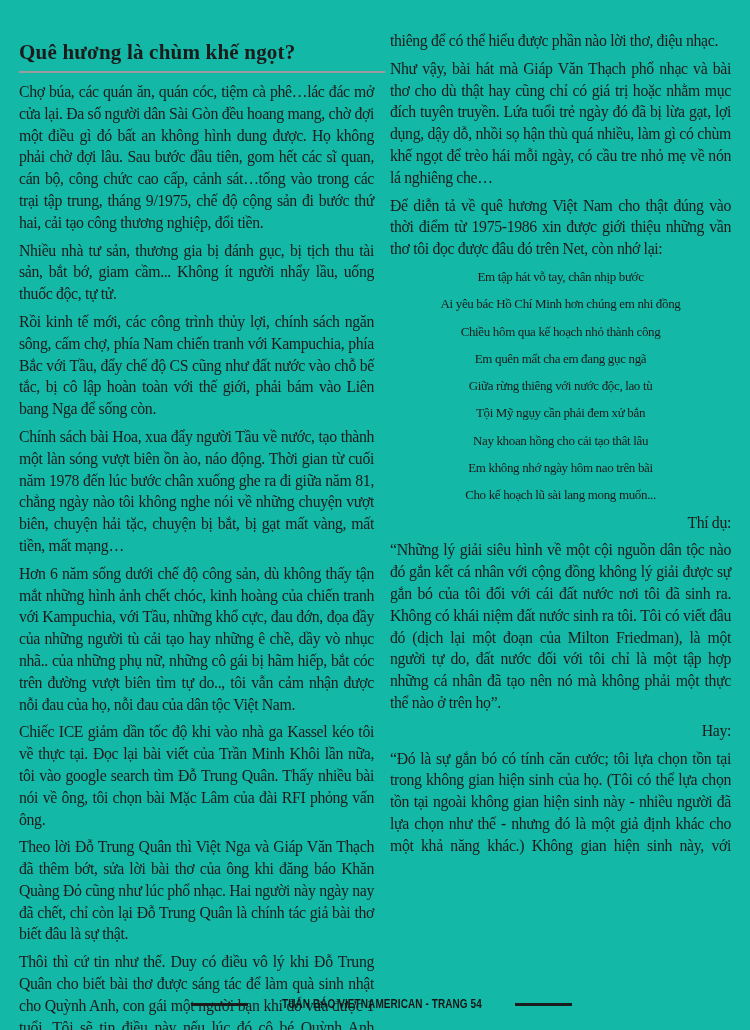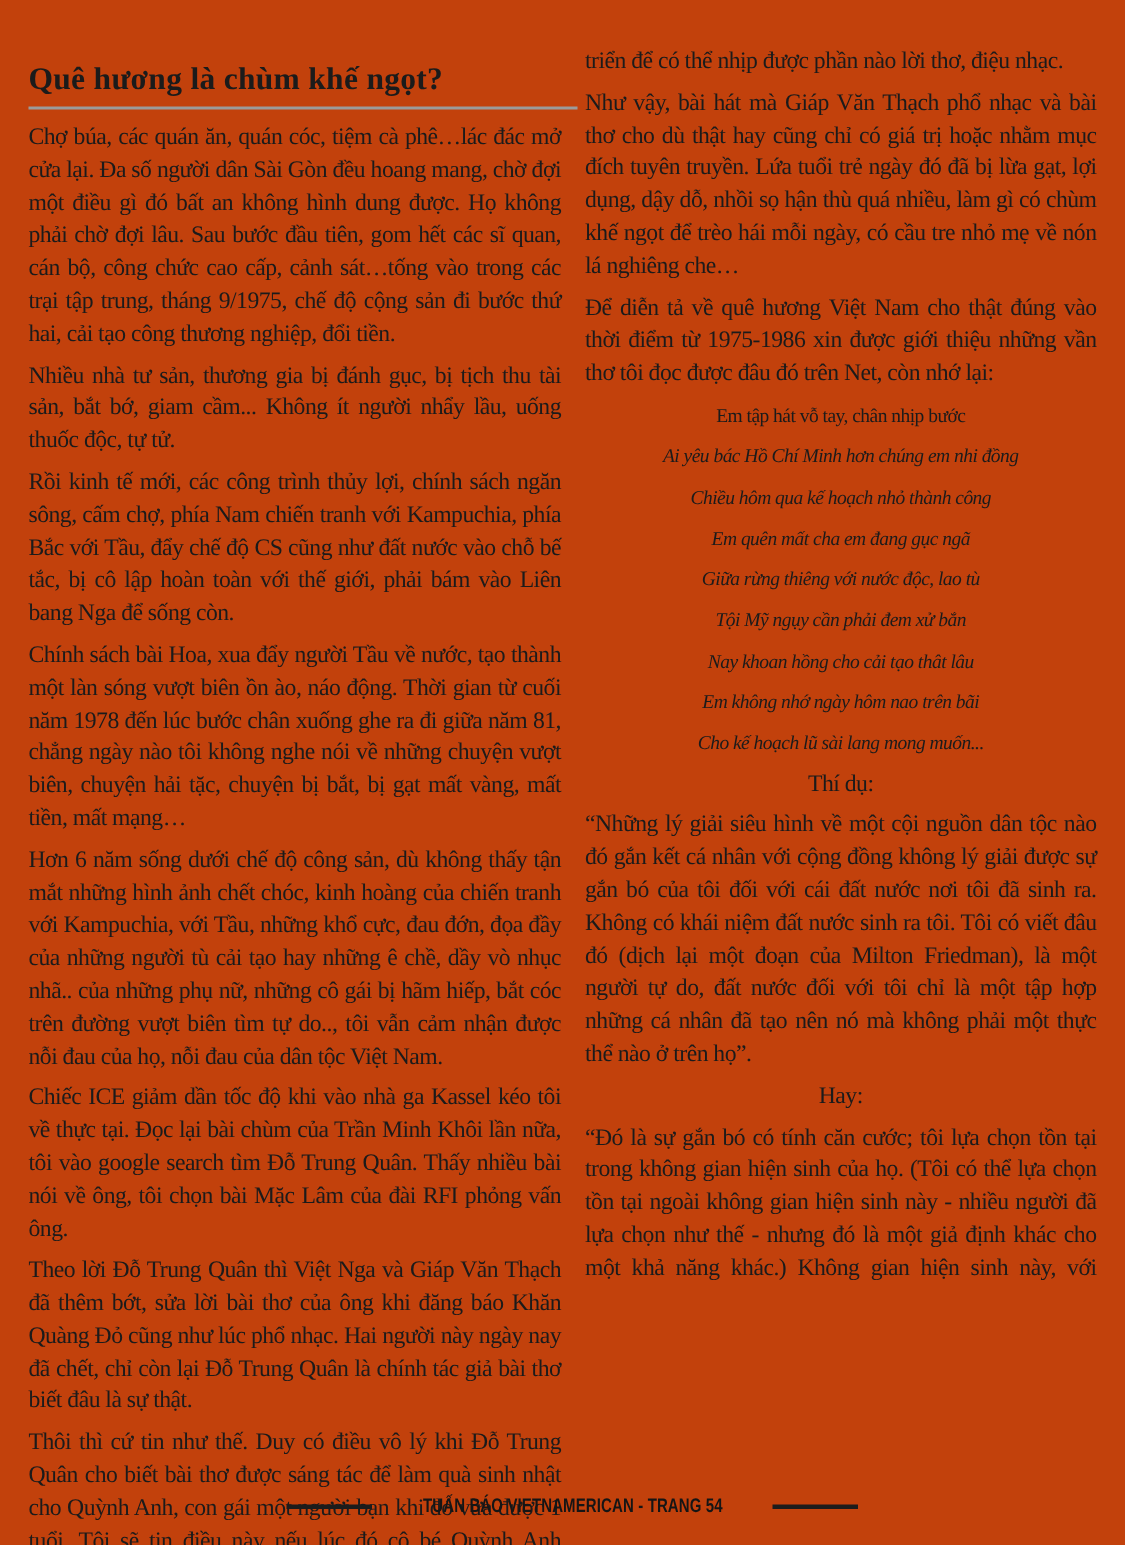--- a/index.html
+++ b/index.html
@@ -6,21 +6,21 @@
   body {
     width: 750px; height: 1030px;
     background: #fdfdfc;
     font-family: "Liberation Serif", "DejaVu Serif", serif;
     color: #1b1b1b;
   }
   .page {
     position: relative;
     width: 750px; height: 1030px;
     overflow: hidden;
-    background: #c2410c;
+    background: #14b8a6;
   }
   .columns {
     display: flex;
     padding: 30px 19px 0 19px;
     gap: 16px;
   }
   .col { text-align: justify; }
   .col-left  { width: 355px; }
   .col-right { width: 341px; }
 
@@ -46,22 +46,22 @@
     text-align: justify;
   }
   p.continues { text-align-last: justify; }
   p.poem {
     margin: 0 0 5.5px 0;
     font-size: 13px;
     line-height: 21.8px;
     letter-spacing: -0.35px;
     text-align: center;
   }
-  p.poem-italic { font-style: italic; }
-  p.label { text-align: center; }
+  p.poem-italic { }
+  p.label { text-align: right; }
 
   .footer {
     position: absolute;
     left: 13px; right: 0;
     top: 997px;
     display: flex;
     justify-content: center;
     align-items: center;
     gap: 9px;
   }
@@ -87,27 +87,27 @@
   <div class="columns">
 
     <div class="col col-left">
       <h1 class="title">Quê hương là chùm khế ngọt?</h1>
       <div class="title-rule"></div>
       <p class="body">Chợ búa, các quán ăn, quán cóc, tiệm cà phê…lác đác mở cửa lại. Đa số người dân Sài Gòn đều hoang mang, chờ đợi một điều gì đó bất an không hình dung được. Họ không phải chờ đợi lâu. Sau bước đầu tiên, gom hết các sĩ quan, cán bộ, công chức cao cấp, cảnh sát…tống vào trong các trại tập trung, tháng 9/1975, chế độ cộng sản đi bước thứ hai, cải tạo công thương nghiệp, đổi tiền.</p>
       <p class="body">Nhiều nhà tư sản, thương gia bị đánh gục, bị tịch thu tài sản, bắt bớ, giam cầm... Không ít người nhẩy lầu, uống thuốc độc, tự tử.</p>
       <p class="body">Rồi kinh tế mới, các công trình thủy lợi, chính sách ngăn sông, cấm chợ, phía Nam chiến tranh với Kampuchia, phía Bắc với Tầu, đẩy chế độ CS cũng như đất nước vào chỗ bế tắc, bị cô lập hoàn toàn với thế giới, phải bám vào Liên bang Nga để sống còn.</p>
       <p class="body">Chính sách bài Hoa, xua đẩy người Tầu về nước, tạo thành một làn sóng vượt biên ồn ào, náo động. Thời gian từ cuối năm 1978 đến lúc bước chân xuống ghe ra đi giữa năm 81, chẳng ngày nào tôi không nghe nói về những chuyện vượt biên, chuyện hải tặc, chuyện bị bắt, bị gạt mất vàng, mất tiền, mất mạng…</p>
       <p class="body">Hơn 6 năm sống dưới chế độ công sản, dù không thấy tận mắt những hình ảnh chết chóc, kinh hoàng của chiến tranh với Kampuchia, với Tầu, những khổ cực, đau đớn, đọa đầy của những người tù cải tạo hay những ê chề, dầy vò nhục nhã.. của những phụ nữ, những cô gái bị hãm hiếp, bắt cóc trên đường vượt biên tìm tự do.., tôi vẫn cảm nhận được nỗi đau của họ, nỗi đau của dân tộc Việt Nam.</p>
-      <p class="body">Chiếc ICE giảm dần tốc độ khi vào nhà ga Kassel kéo tôi về thực tại. Đọc lại bài chùm của Trần Minh Khôi lần nữa, tôi vào google search tìm Đỗ Trung Quân. Thấy nhiều bài nói về ông, tôi chọn bài Mặc Lâm của đài RFI phỏng vấn ông.</p>
+      <p class="body">Chiếc ICE giảm dần tốc độ khi vào nhà ga Kassel kéo tôi về thực tại. Đọc lại bài viết của Trần Minh Khôi lần nữa, tôi vào google search tìm Đỗ Trung Quân. Thấy nhiều bài nói về ông, tôi chọn bài Mặc Lâm của đài RFI phỏng vấn ông.</p>
       <p class="body">Theo lời Đỗ Trung Quân thì Việt Nga và Giáp Văn Thạch đã thêm bớt, sửa lời bài thơ của ông khi đăng báo Khăn Quàng Đỏ cũng như lúc phổ nhạc. Hai người này ngày nay đã chết, chỉ còn lại Đỗ Trung Quân là chính tác giả bài thơ biết đâu là sự thật.</p>
       <p class="body continues">Thôi thì cứ tin như thế. Duy có điều vô lý khi Đỗ Trung Quân cho biết bài thơ được sáng tác để làm quà sinh nhật cho Quỳnh Anh, con gái một người bạn khi đó vừa được 1 tuổi. Tôi sẽ tin điều này nếu lúc đó cô bé Quỳnh Anh khoảng 6-7 tuổi hay lớn hơn, trí khôn, hiểu biết đã phát</p>
     </div>
 
     <div class="col col-right">
-      <p class="body">triển để có thể nhịp được phần nào lời thơ, điệu nhạc.</p>
+      <p class="body">thiêng để có thể hiểu được phần nào lời thơ, điệu nhạc.</p>
       <p class="body">Như vậy, bài hát mà Giáp Văn Thạch phổ nhạc và bài thơ cho dù thật hay cũng chỉ có giá trị hoặc nhằm mục đích tuyên truyền. Lứa tuổi trẻ ngày đó đã bị lừa gạt, lợi dụng, dậy dỗ, nhồi sọ hận thù quá nhiều, làm gì có chùm khế ngọt để trèo hái mỗi ngày, có cầu tre nhỏ mẹ về nón lá nghiêng che…</p>
       <p class="body">Để diễn tả về quê hương Việt Nam cho thật đúng vào thời điểm từ 1975-1986 xin được giới thiệu những vần thơ tôi đọc được đâu đó trên Net, còn nhớ lại:</p>
 
       <p class="poem">Em tập hát vỗ tay, chân nhịp bước</p>
       <p class="poem poem-italic">Ai yêu bác Hồ Chí Minh hơn chúng em nhi đồng</p>
       <p class="poem poem-italic">Chiều hôm qua kế hoạch nhỏ thành công</p>
       <p class="poem poem-italic">Em quên mất cha em đang gục ngã</p>
       <p class="poem poem-italic">Giữa rừng thiêng với nước độc, lao tù</p>
       <p class="poem poem-italic">Tội Mỹ ngụy cần phải đem xử bắn</p>
       <p class="poem poem-italic">Nay khoan hồng cho cải tạo thât lâu</p>

